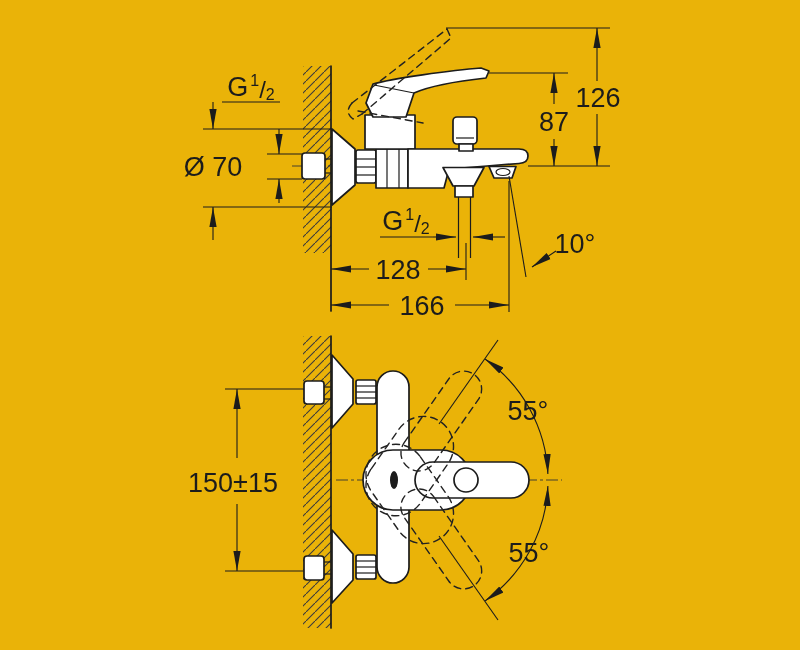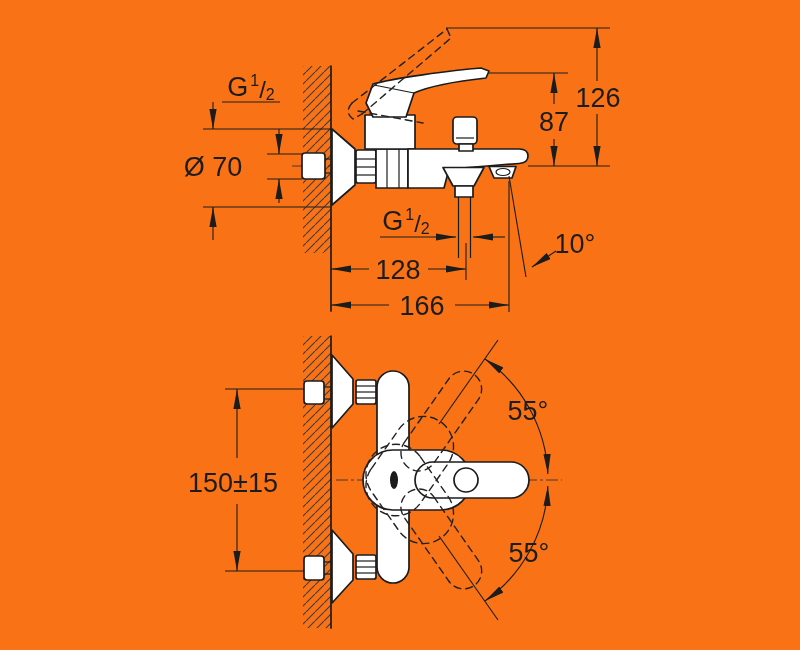--- a/index.html
+++ b/index.html
@@ -1,16 +1,16 @@
 <!DOCTYPE html>
 <html><head>
 <meta charset="utf-8">
 <style>
   html,body{margin:0;padding:0;background:#ffffff;}
-  .stage{position:relative;width:800px;height:650px;background:#f97316;overflow:hidden;
+  .stage{position:relative;width:800px;height:650px;background:#eab308;overflow:hidden;
          font-family:"Liberation Sans","DejaVu Sans",sans-serif;}
   svg{display:block}
   svg text{font-family:"Liberation Sans","DejaVu Sans",sans-serif;fill:#1c1c1c;}
   .dim-text{font-size:27px;}
   .outline{fill:#ffffff;stroke:#1c1c1c;stroke-width:1.7;stroke-linejoin:round;}
   .outline-nf{fill:none;stroke:#1c1c1c;stroke-width:1.7;stroke-linejoin:round;stroke-linecap:round;}
   .thin{fill:none;stroke:#1c1c1c;stroke-width:1.2;}
   .dim{fill:none;stroke:#1c1c1c;stroke-width:1.1;}
   .dashed{fill:none;stroke:#222222;stroke-width:1.4;stroke-dasharray:7 5;stroke-linecap:round;}
   .cline{fill:none;stroke:#333333;stroke-width:0.9;stroke-dasharray:12 3 3 3;}

